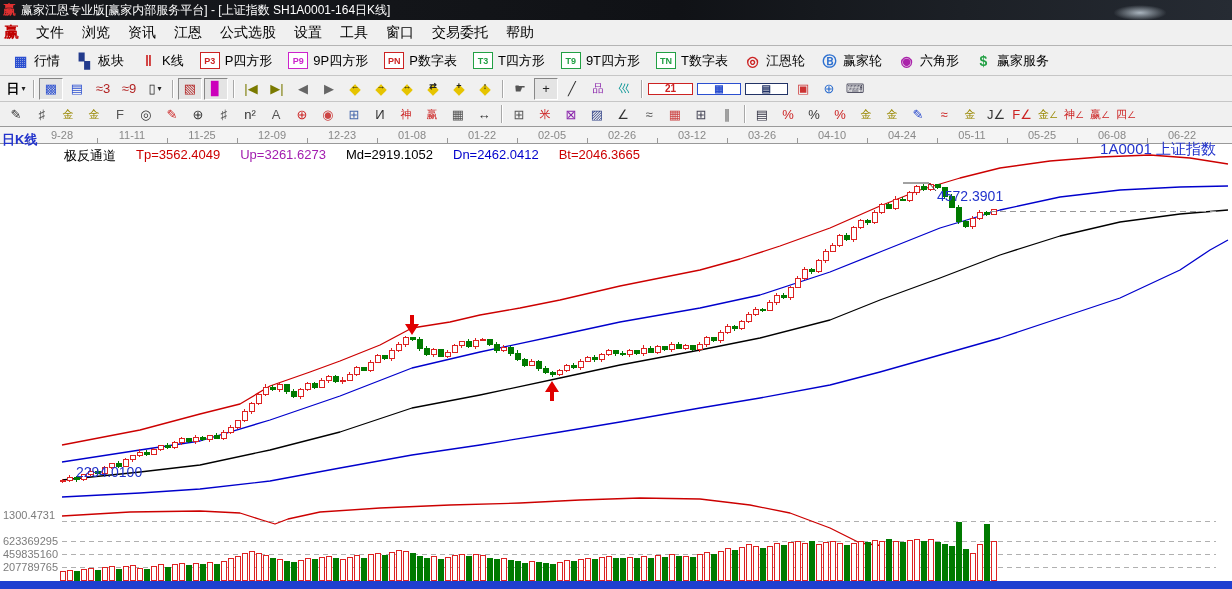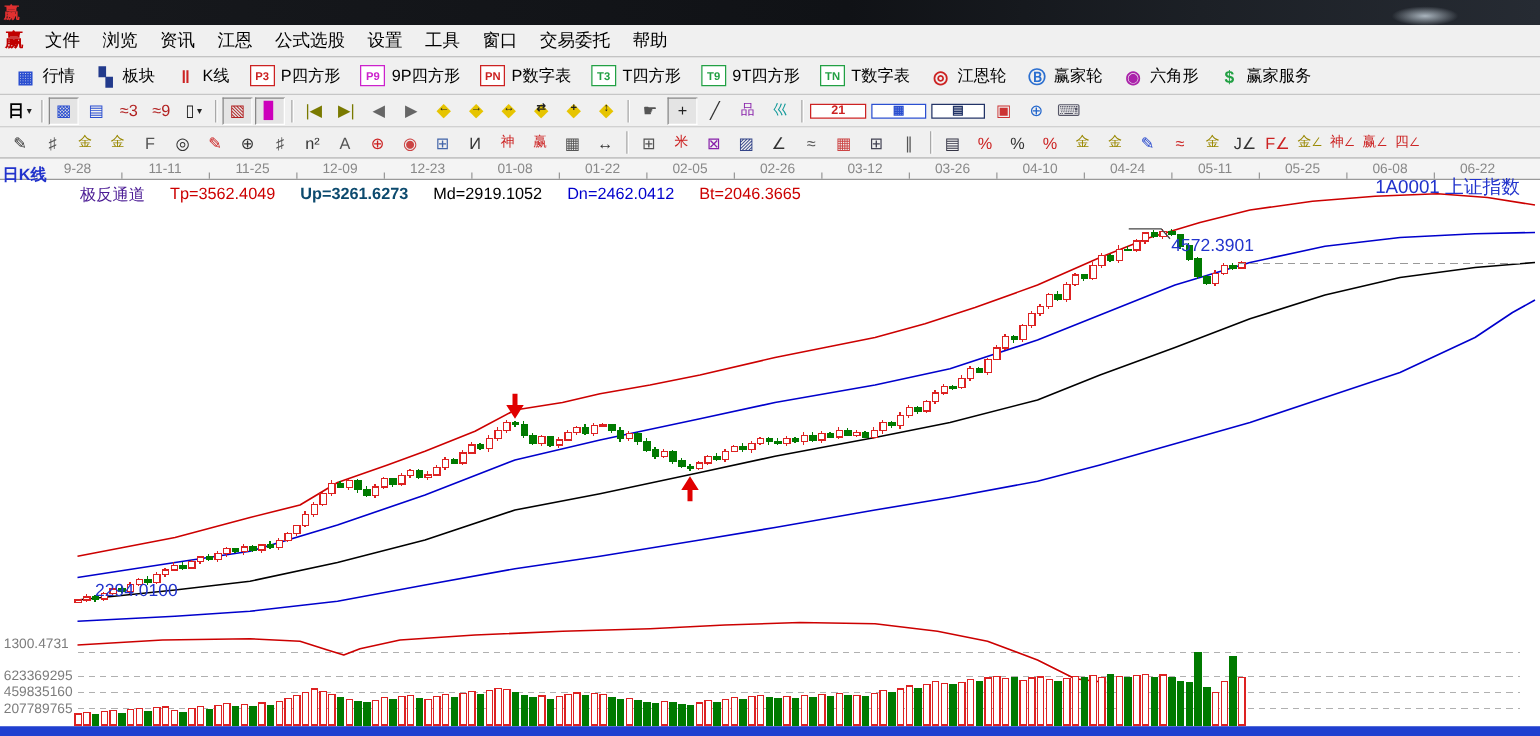--- a/index.html
+++ b/index.html
@@ -54,20 +54,21 @@
   
   .statusbar{position:absolute;top:581px;left:0;width:1232px;height:8px;background:#1f3fd0;}
 </style>
 </head>
 <body>
 
 <div id="app">
 
   <div class="titlebar">
     <span class="title-logo">赢</span>
+    <span>赢家江恩专业版[赢家内部服务平台] - [上证指数  SH1A0001-164日K线]</span>
   </div>
 
   <div class="menubar" id="menubar">
     <span class="menu-logo">赢</span>
   <span class="menu-item">文件</span>
       <span class="menu-item">浏览</span>
       <span class="menu-item">资讯</span>
       <span class="menu-item">江恩</span>
       <span class="menu-item">公式选股</span>
       <span class="menu-item">设置</span>
@@ -402,23 +403,23 @@
         <span class="date-tick" style="left: 1020px;">05-25</span>
         <div class="tickmark" style="left: 1007px;"></div>
         <span class="date-tick" style="left: 1090px;">06-08</span>
         <div class="tickmark" style="left: 1077px;"></div>
         <span class="date-tick" style="left: 1160px;">06-22</span>
         <div class="tickmark" style="left: 1147px;"></div>
       </div>
     <div id="klabel">日K线</div>
 
     <div id="chan-header">
-      <span style="color:#4c1d95;">极反通道</span>
+      <span style="color:#000000;">极反通道</span>
       <span style="color:#cc0000;">Tp=3562.4049</span>
-      <span style="color:#0c4a6e;font-weight:bold;">Up=3261.6273</span>
+      <span style="color:#a21caf;">Up=3261.6273</span>
       <span style="color:#000;">Md=2919.1052</span>
       <span style="color:#0000cc;">Dn=2462.0412</span>
       <span style="color:#cc0000;">Bt=2046.3665</span>
     </div>
 
     <div id="symbol-label">1A0001  上证指数</div>
 
     <span class="axis-lbl" style="top:382px;">1300.4731</span>
     <span class="axis-lbl" style="top:408px;">623369295</span>
     <span class="axis-lbl" style="top:421px;">459835160</span>

